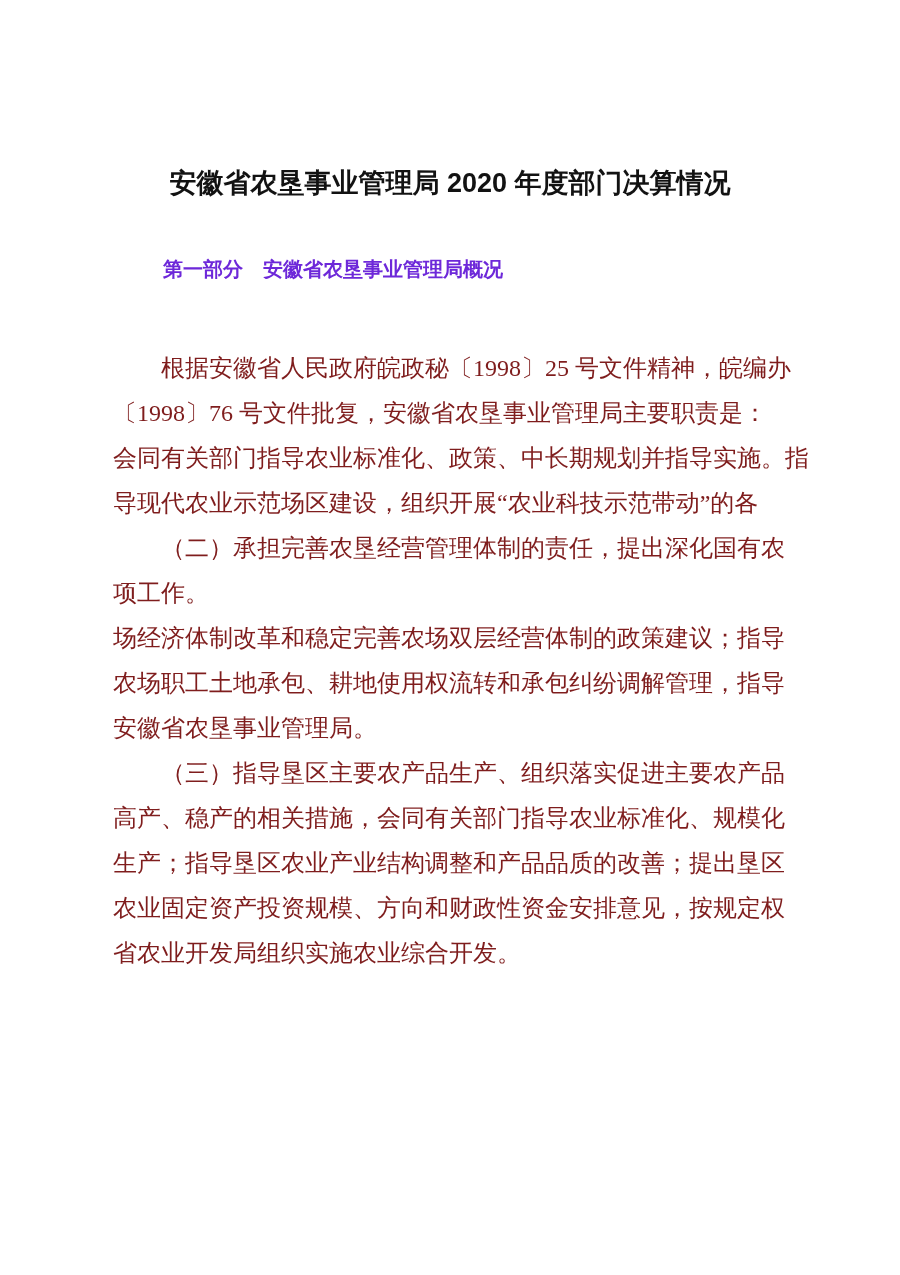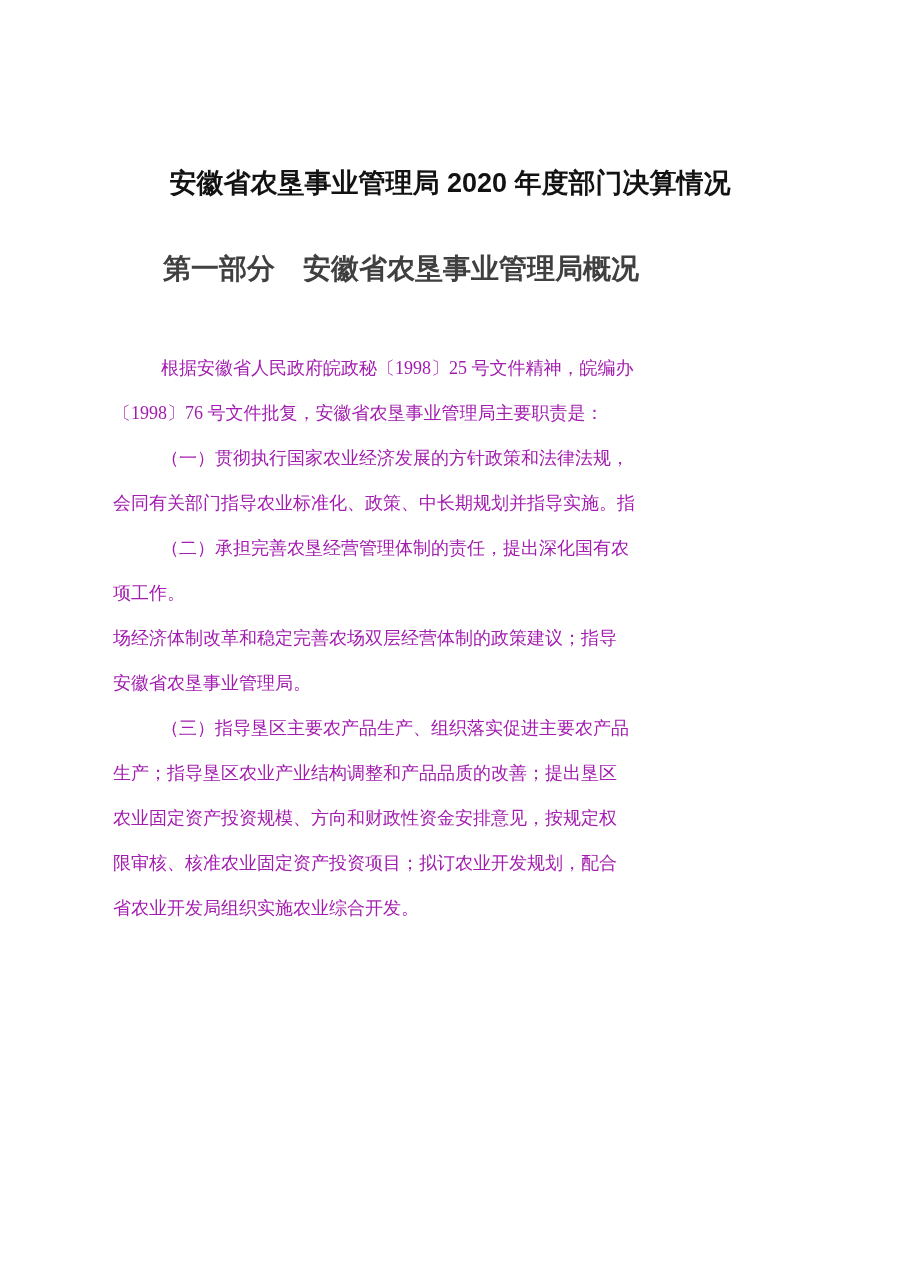--- a/index.html
+++ b/index.html
@@ -28,35 +28,35 @@
     line-height: 40px;
     color: #121212;
     white-space: nowrap;
   }
   .part-heading, .section-heading {
     position: absolute;
     left: 113px;
     padding-left: 50px;
     font-family: "Liberation Sans", "DejaVu Sans", sans-serif;
     font-weight: 700;
-    font-size: 28px;
+    font-size: 20px;
     line-height: 34px;
-    color: #404040;
+    color: #6d28d9;
     white-space: nowrap;
   }
   .part-heading { top: 252px; }
   .section-heading { top: 300px; }
   .doc-body {
     position: absolute;
     top: 346px;
     left: 113px;
     width: 677px;
     font-family: "Liberation Serif", "DejaVu Serif", serif;
-    font-size: 18px;
-    color: #a21caf;
+    font-size: 24px;
+    color: #7f1d1d;
   }
   .body-line {
     height: 45px;
     line-height: 45px;
     white-space: nowrap;
     text-align: left;
   }
   .body-line.indent {
     padding-left: 48px;
   }
@@ -77,28 +77,29 @@
 <div class="page">
 
   <div class="doc-title">安徽省农垦事业管理局 2020 年度部门决算情况</div>
 
   <div class="part-heading">第一部分　安徽省农垦事业管理局概况</div>
 
 
   <div class="doc-body" id="doc-body">
       <div class="body-line indent">根据安徽省人民政府皖政秘〔1998〕25 号文件精神，皖编办</div>
       <div class="body-line">〔1998〕76 号文件批复，安徽省农垦事业管理局主要职责是：</div>
-      <div class="body-line indent">（一）贯彻执行国家农业经济发展的方针政策和法律法规，</div>
       <div class="body-line">会同有关部门指导农业标准化、政策、中长期规划并指导实施。指</div>
+      <div class="body-line">导现代农业示范场区建设，组织开展“农业科技示范带动”的各</div>
       <div class="body-line indent">（二）承担完善农垦经营管理体制的责任，提出深化国有农</div>
       <div class="body-line">项工作。</div>
       <div class="body-line">场经济体制改革和稳定完善农场双层经营体制的政策建议；指导</div>
+      <div class="body-line">农场职工土地承包、耕地使用权流转和承包纠纷调解管理，指导</div>
       <div class="body-line">安徽省农垦事业管理局。</div>
       <div class="body-line indent">（三）指导垦区主要农产品生产、组织落实促进主要农产品</div>
+      <div class="body-line">高产、稳产的相关措施，会同有关部门指导农业标准化、规模化</div>
       <div class="body-line">生产；指导垦区农业产业结构调整和产品品质的改善；提出垦区</div>
       <div class="body-line">农业固定资产投资规模、方向和财政性资金安排意见，按规定权</div>
-      <div class="body-line">限审核、核准农业固定资产投资项目；拟订农业开发规划，配合</div>
       <div class="body-line">省农业开发局组织实施农业综合开发。</div>
     </div>
 
   <div class="page-number">–4–</div>
 
 </div>
 
 </body></html>

